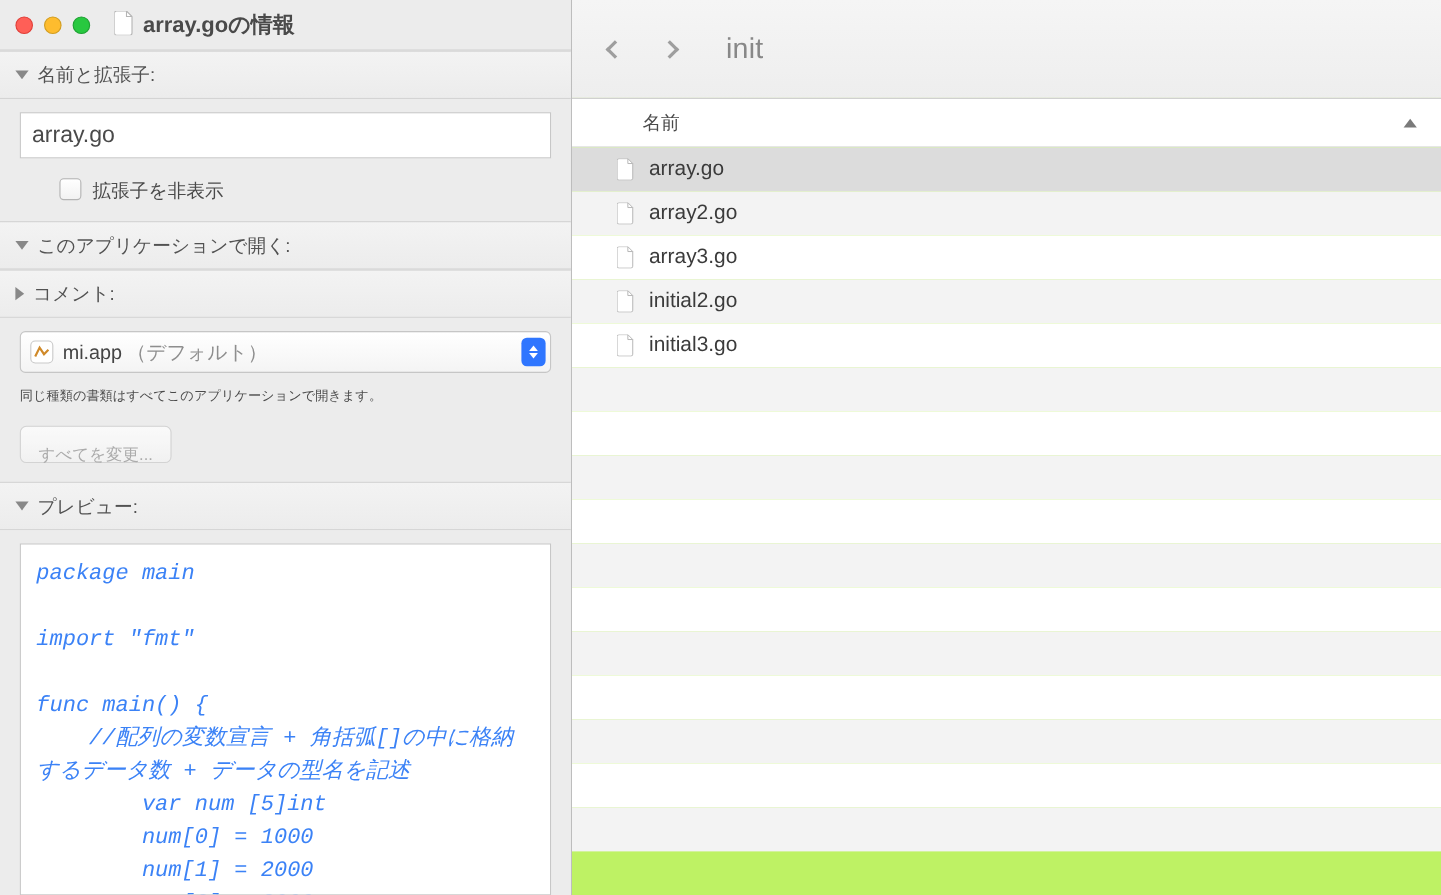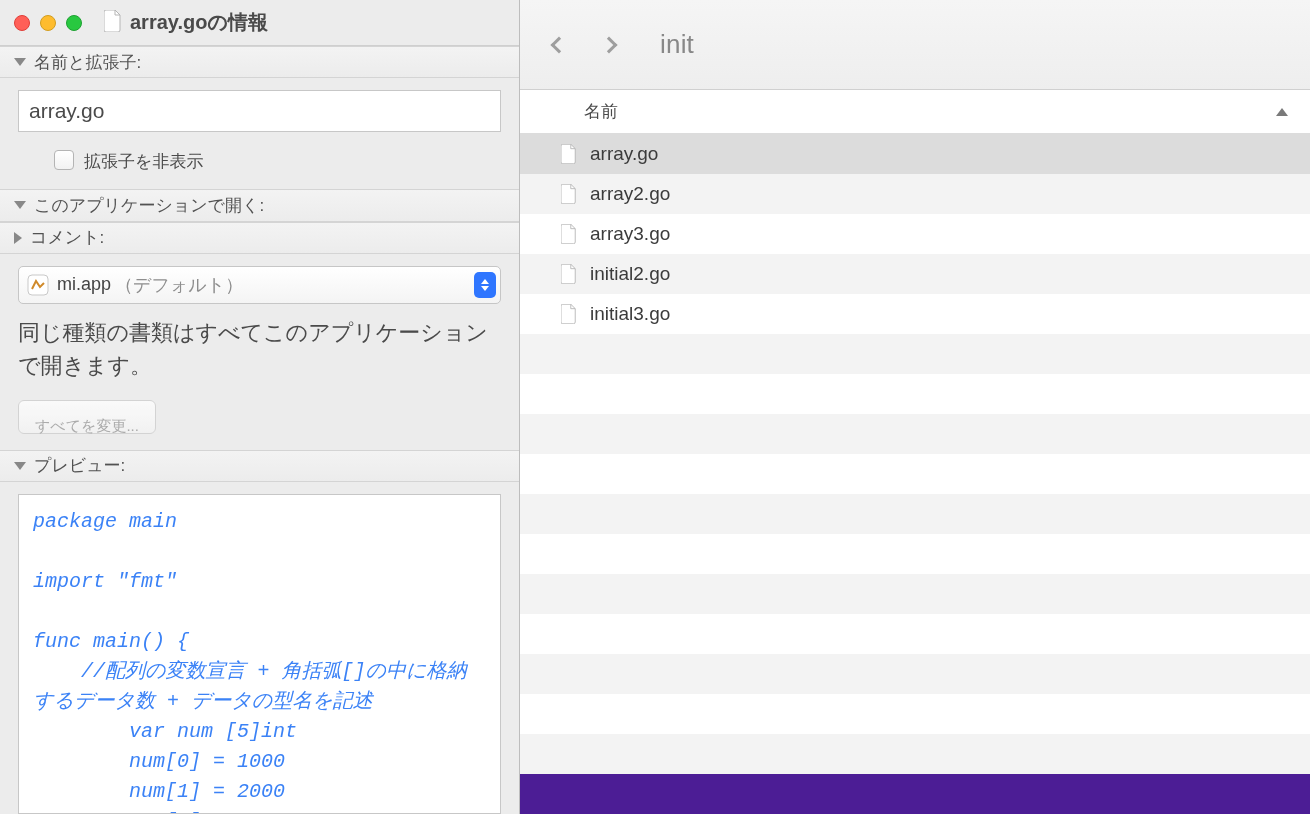--- a/index.html
+++ b/index.html
@@ -115,21 +115,21 @@
     display: flex; flex-direction: column; align-items: center; justify-content: center;
     gap: 2px;
   }
   .app-select .arrows .arr-up {
     width:0;height:0;border-left:4px solid transparent;border-right:4px solid transparent;border-bottom:5px solid #fff;
   }
   .app-select .arrows .arr-down {
     width:0;height:0;border-left:4px solid transparent;border-right:4px solid transparent;border-top:5px solid #fff;
   }
 
-  .helper-text { margin-top: 12px; font-size: 22px; color:#4a4a4a; line-height: 1.5; }
+  .helper-text { margin-top: 12px; font-size: 12px; color:#4a4a4a; line-height: 1.5; }
 
   .change-all-btn {
     margin-top: 18px;
     height: 34px;
     padding: 16px 16px;
     border: 1px solid #cfcfcf;
     border-radius: 6px;
     background: linear-gradient(#fdfdfd, #f3f3f3);
     font-size: 15px;
     color: #a0a0a0;
@@ -150,21 +150,21 @@
     overflow: hidden;
     font-style: italic;
   }
 
   
   .finder-panel {
     flex: 1;
     height: 100%;
     display: flex;
     flex-direction: column;
-    background: #4c1d95;
+    background: #bef264;
   }
   .finder-toolbar {
     height: 90px;
     display: flex;
     align-items: center;
     padding: 0 28px;
     background: linear-gradient(#f5f5f5 0%, #eeeeee 100%);
     border-bottom: 1px solid #d0d0d0;
   }
   .nav-arrows { display: flex; gap: 28px; margin-right: 40px; }

